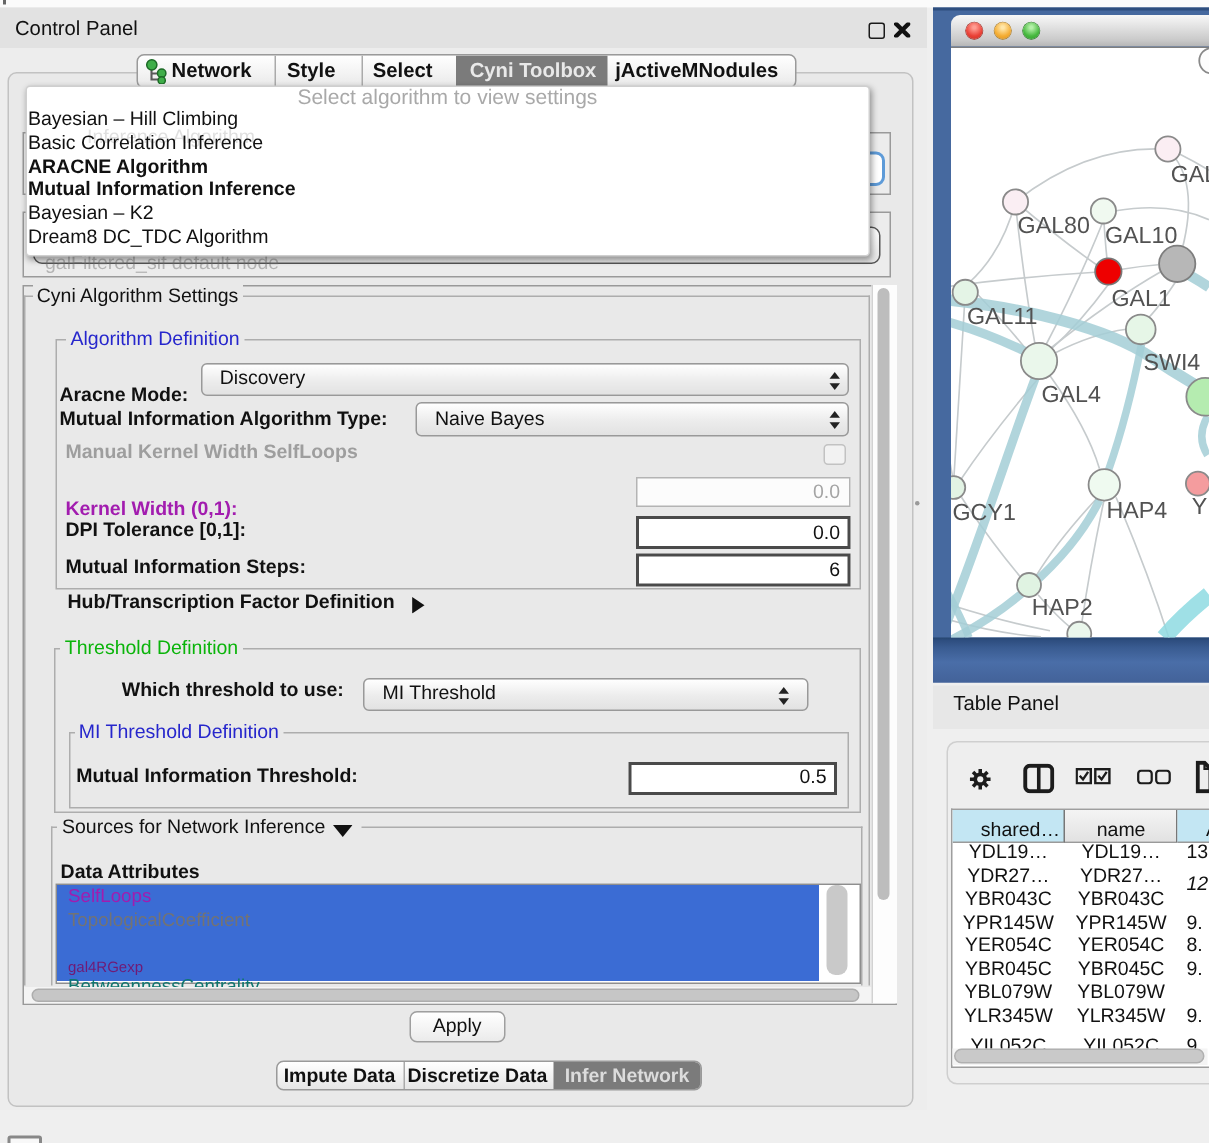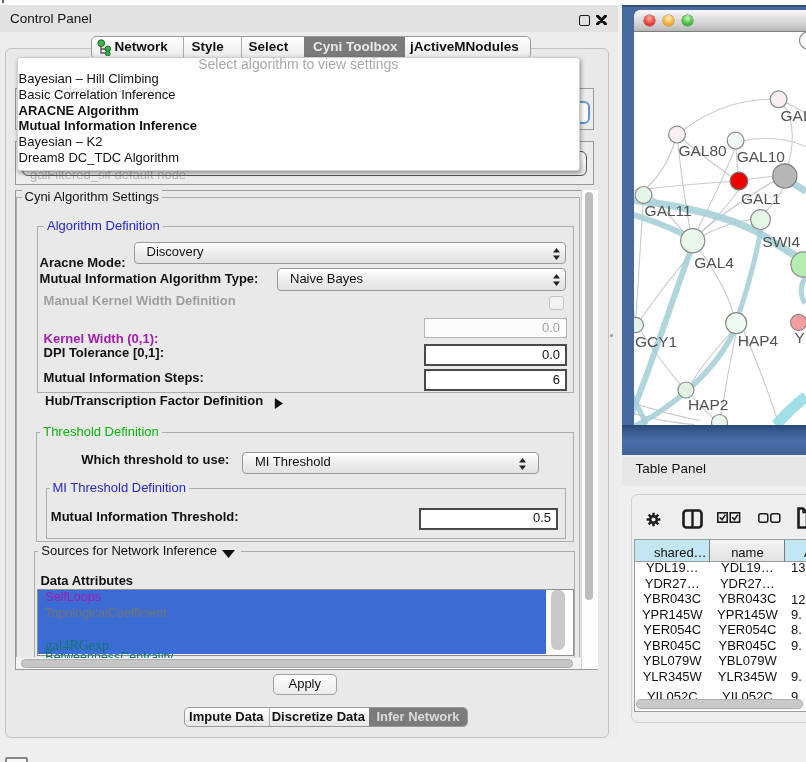--- a/index.html
+++ b/index.html
@@ -69,21 +69,21 @@
   </svg>
 
 <div class="t b" style="left:39.6px;top:272.2px;">Mutual Information Algorithm Type:</div>
 <div class="combo" style="left:277px;top:268px;width:288.5px;height:22.5px;"></div>
 <div class="t" style="left:290px;top:272.2px;">Naive Bayes</div>
 <svg class="arrows" style="left:551.5px;top:274px;" viewBox="0 0 7 10" width="7" height="10">
     <path d="M3.5 0 L6.4 3.7 H0.6 Z" fill="#222"></path>
     <path d="M3.5 10 L6.4 6.3 H0.6 Z" fill="#222"></path>
   </svg>
 
-<div class="t b" style="left:43.6px;top:294.2px;color:#9e9e9e;">Manual Kernel Width Definition</div>
+<div class="t b" style="left:43.6px;top:294.2px;color:#9e9e9e;">Manual Kernel Width SelfLoops</div>
 <div class="abs" style="left:548.5px;top:295.5px;width:13px;height:12px;border:1px solid #c2c2c2;border-radius:3px;background:#f2f2f2;"></div>
 
 <div class="t b" style="left:43.6px;top:332px;color:#a21caf;">Kernel Width (0,1):</div>
 <div class="field" style="left:424px;top:318px;width:143px;height:19.5px;border:1px solid #b4b4b4;background:#fcfcfc;"></div>
 <div class="t" style="left:424px;top:321.2px;width:136px;text-align:right;color:#a4a4a4;">0.0</div>
 
 <div class="t b" style="left:43.6px;top:345.7px;">DPI Tolerance [0,1]:</div>
 <div class="field" style="left:424px;top:344px;width:143px;height:21.5px;border:2px solid #4a4a4a;"></div>
 <div class="t" style="left:424px;top:348.2px;width:136px;text-align:right;">0.0</div>
 
@@ -118,21 +118,21 @@
 <svg class="abs" style="left:222px;top:548.5px;" width="13" height="10" viewBox="0 0 13 10">
     <path d="M0 1 L13 1 L6.5 9 Z" fill="#111"></path>
   </svg>
 <div class="t b" style="left:40.4px;top:573.9px;">Data Attributes</div>
 
 <div class="abs" style="left:36.5px;top:588.5px;width:537.5px;height:67px;border:1px solid #8e8e8e;background:#fff;box-sizing:border-box;"></div>
 <div class="abs" style="left:37.5px;top:589.5px;width:508.5px;height:64px;background:#3b6cd4;"></div>
 <div class="t" style="left:45.3px;top:590.6px;color:#a21caf;font-size:12.5px;">SelfLoops</div>
 <div class="t" style="left:45.3px;top:606.6px;color:#737373;font-size:12.5px;">TopologicalCoefficient</div>
 <div class="t" style="left:45.3px;top:651px;color:#0f766e;font-size:12.5px;">BetweennessCentrality</div>
-<div class="t" style="left:45.3px;top:638.5px;color:#0f766e;font-size:14px;font-family:Liberation Serif, serif;">gal4RGexp</div>
+<div class="t" style="left:45.3px;top:638.5px;color:#701a75;font-size:10px;">gal4RGexp</div>
 <div class="abs" style="left:551px;top:589.5px;width:13.5px;height:60px;background:#c9c9c9;border-radius:6px;"></div>
 
 <div class="abs" style="left:16px;top:658px;width:565px;height:11px;background:#f4f4f4;"></div>
 <div class="abs" style="left:20.5px;top:658.8px;width:552px;height:9.5px;background:#c6c6c6;border:1px solid #adadad;border-radius:5.5px;box-sizing:border-box;"></div>
 
 <div class="abs" style="left:581px;top:190px;width:16.5px;height:479px;background:#fdfdfd;border-left:1px solid #d2d2d2;box-sizing:border-box;"></div>
 <div class="abs" style="left:584.5px;top:192px;width:8.5px;height:408px;background:#bdbdbd;border-radius:4.5px;"></div>
 
 <div class="abs" style="left:16.5px;top:57px;width:563.5px;height:114px;background:#fff;border-radius:3px;box-shadow:1px 2px 4px rgba(0,0,0,0.38);border:1px solid #cfcfcf;box-sizing:border-box;"></div>
 <div class="t" style="left:16.5px;top:57.5px;width:563.5px;text-align:center;color:#a9a9a9;font-size:14px;">Select algorithm to view settings</div>
@@ -278,21 +278,21 @@
   <div class="abs" style="left:74.5px;top:0;width:75.8px;height:22.5px;background:linear-gradient(#f4f4f4,#e2e2e2);border-bottom:1px solid #9a9a9a;border-right:1px solid #777;box-sizing:border-box;"></div>
   <div class="abs" style="left:150.3px;top:0;width:22px;height:22.5px;background:#c3e6f3;border-bottom:1px solid #9a9a9a;box-sizing:border-box;"></div>
   <div class="t" style="left:8px;top:6px;width:74.5px;text-align:center;">shared…</div>
   <div class="t" style="left:74.5px;top:6px;width:75.8px;text-align:center;">name</div>
   <div class="t" style="left:169px;top:6px;">A</div>
   <div class="t" style="left:0;top:21.6px;width:74.5px;text-align:center;">YDL19…</div>
     <div class="t" style="left:74.5px;top:21.6px;width:75.8px;text-align:center;">YDL19…</div>
     <div class="t" style="left:156px;top:21.6px;">13</div>
   <div class="t" style="left:0;top:37.3px;width:74.5px;text-align:center;">YDR27…</div>
     <div class="t" style="left:74.5px;top:37.3px;width:75.8px;text-align:center;">YDR27…</div>
-    <div class="t" style="left:156px;top:53px;">12</div>
+    <div class="t" style="left:156px;top:42px;font-style:italic;">12</div>
   <div class="t" style="left:0;top:52.7px;width:74.5px;text-align:center;">YBR043C</div>
     <div class="t" style="left:74.5px;top:52.7px;width:75.8px;text-align:center;">YBR043C</div>
   <div class="t" style="left:0;top:68.2px;width:74.5px;text-align:center;">YPR145W</div>
     <div class="t" style="left:74.5px;top:68.2px;width:75.8px;text-align:center;">YPR145W</div>
     <div class="t" style="left:156px;top:68.2px;">9.</div>
   <div class="t" style="left:0;top:83.6px;width:74.5px;text-align:center;">YER054C</div>
     <div class="t" style="left:74.5px;top:83.6px;width:75.8px;text-align:center;">YER054C</div>
     <div class="t" style="left:156px;top:83.6px;">8.</div>
   <div class="t" style="left:0;top:99.3px;width:74.5px;text-align:center;">YBR045C</div>
     <div class="t" style="left:74.5px;top:99.3px;width:75.8px;text-align:center;">YBR045C</div>

